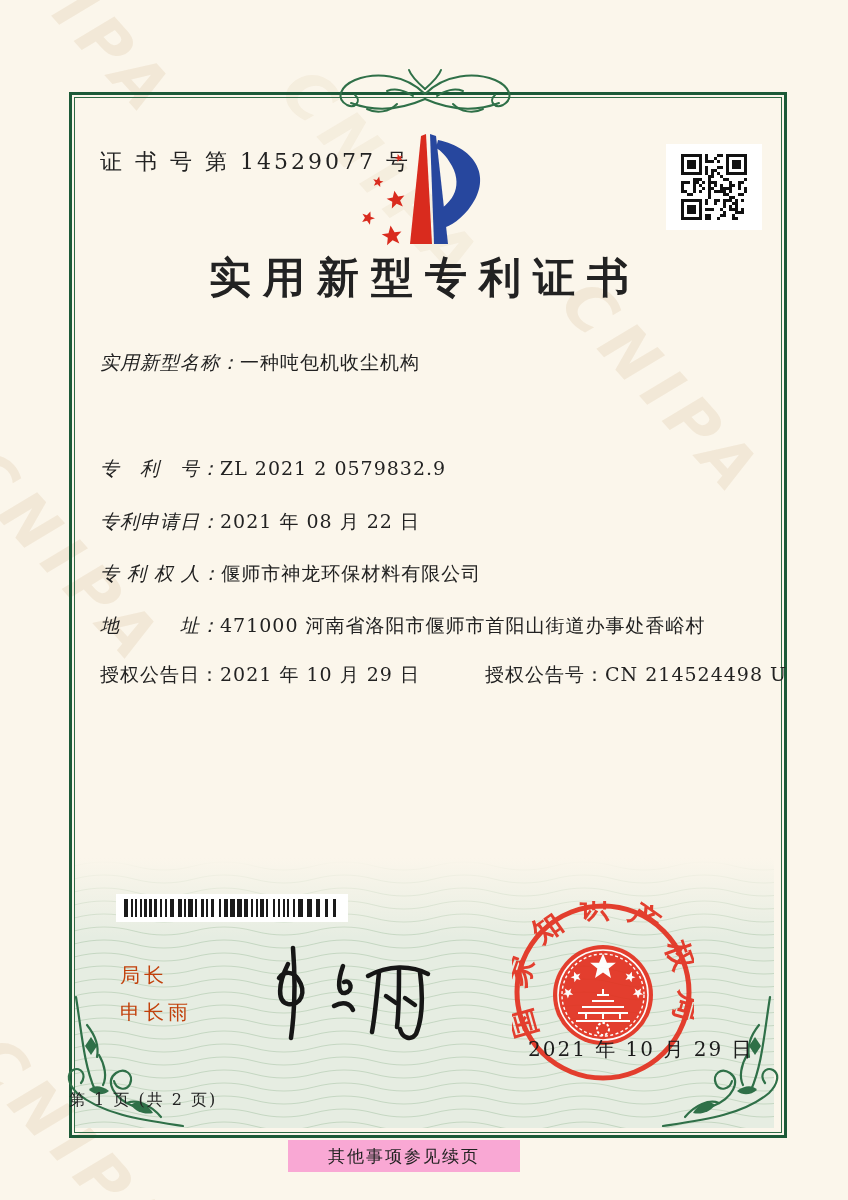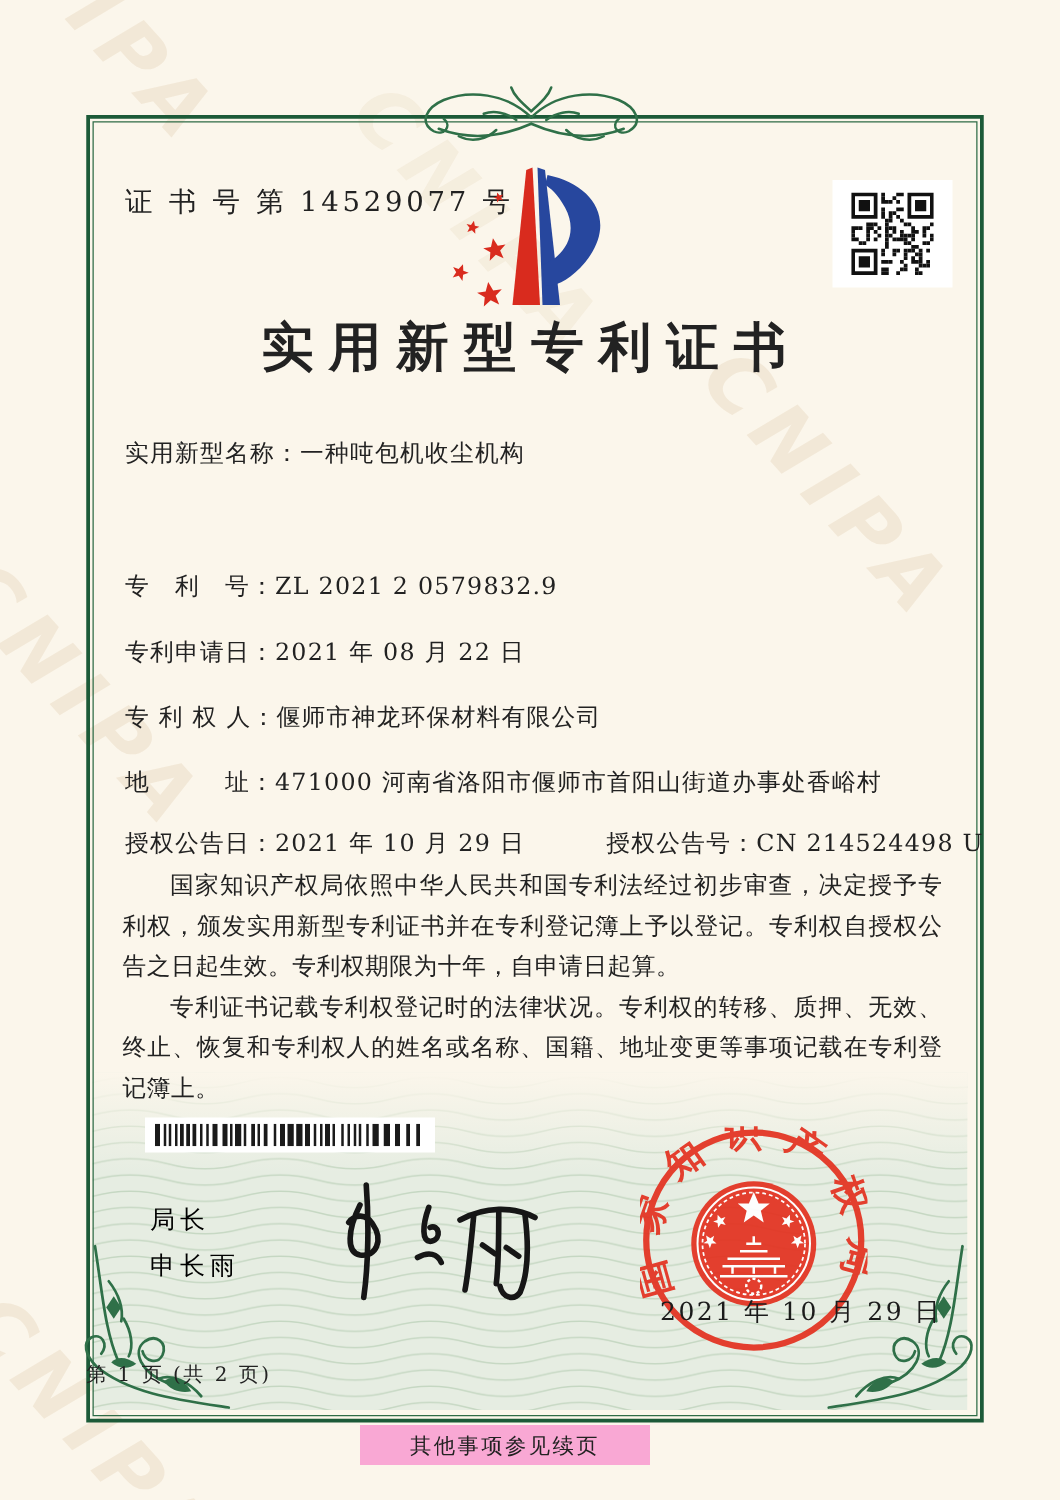--- a/index.html
+++ b/index.html
@@ -25,28 +25,28 @@
   .waves{position:absolute; left:74px; top:858px; width:700px; height:270px; z-index:2;}
   .wavefade{position:absolute; left:74px; top:858px; width:700px; height:80px; z-index:2;
     background:linear-gradient(#fbf6eb, rgba(251,246,235,0));}
   .certno{position:absolute; left:100px; top:147px; font-size:22px; letter-spacing:3px; z-index:4;}
   .logo{position:absolute; left:352px; top:126px; z-index:4;}
   .qrbox{position:absolute; left:666px; top:144px; width:96px; height:86px; background:#fff; z-index:4;
     display:flex; align-items:center; justify-content:center;}
   .title{position:absolute; left:69px; top:250px; width:712px; text-align:center;
     font-size:42px; font-weight:bold; letter-spacing:12px; z-index:4;}
   .row{position:absolute; left:100px; font-size:19px; letter-spacing:1px; z-index:4; white-space:nowrap;}
-  .row .lab{letter-spacing:1px;}
+  .row .lab{letter-spacing:1px;font-style:italic;}
   .grant2{position:absolute; left:385px; top:0;}
   .paras{position:absolute; left:98px; top:692px; width:656px; z-index:4;}
   .paras p{margin:0; font-size:19px; line-height:32.5px; text-indent:2em; text-align:justify; letter-spacing:0.4px;}
   .bcbox{position:absolute; left:116px; top:894px; width:232px; height:28px; background:#fff; z-index:4;
     display:flex; align-items:center; justify-content:center;}
   .director{position:absolute; left:120px; font-size:20px; letter-spacing:4px;
-    font-family:"DejaVu Sans","Liberation Sans",sans-serif; color:#000000; z-index:5;}
+    font-family:"DejaVu Sans","Liberation Sans",sans-serif; color:#c2410c; z-index:5;}
   .sig{position:absolute; left:248px; top:944px; z-index:5;}
   .seal{position:absolute; left:512px; top:901px; z-index:5;}
   .sealdate{position:absolute; left:528px; top:1036px; font-size:20px; letter-spacing:2px; color:#1b1b1b; z-index:6;}
   .pageinfo{position:absolute; left:69px; top:1090px; width:712px; text-align:left; font-size:16px; letter-spacing:2px; z-index:4;}
   .note{position:absolute; left:288px; top:1140px; width:232px; height:32px; background:#f9a8d4; z-index:4;
     display:flex; align-items:center; justify-content:center; font-size:17px; letter-spacing:2px;}
   .orn{position:absolute; z-index:4;}
 </style>
 </head>
 <body>
@@ -298,24 +298,20 @@
     <span class="lab">地　　　址：</span><span class="val">471000 河南省洛阳市偃师市首阳山街道办事处香峪村</span>
   </div>
 
   <div class="row" style="top:662px; width:654px;">
     <span>授权公告日：</span><span>2021 年 10 月 29 日</span>
     <span class="grant2">
       <span>授权公告号：</span><span>CN 214524498 U</span>
     </span>
   </div>
 
-  <div class="paras">
-    <p>国家知识产权局依照中华人民共和国专利法经过初步审查，决定授予专利权，颁发实用新型专利证书并在专利登记簿上予以登记。专利权自授权公告之日起生效。专利权期限为十年，自申请日起算。</p>
-    <p>专利证书记载专利权登记时的法律状况。专利权的转移、质押、无效、终止、恢复和专利权人的姓名或名称、国籍、地址变更等事项记载在专利登记簿上。</p>
-  </div>
 
   <div class="bcbox">
     <svg id="bcsvg" width="216" height="18" viewBox="0 0 216 18">
       <rect width="216" height="18" fill="#fff"></rect>
     <rect x="0" y="0" width="4" height="18" fill="#1a1a1a"></rect>
         <rect x="7" y="0" width="2" height="18" fill="#1a1a1a"></rect>
         <rect x="11" y="0" width="2" height="18" fill="#1a1a1a"></rect>
         <rect x="16" y="0" width="2" height="18" fill="#1a1a1a"></rect>
         <rect x="20" y="0" width="3" height="18" fill="#1a1a1a"></rect>
         <rect x="25" y="0" width="3" height="18" fill="#1a1a1a"></rect>

